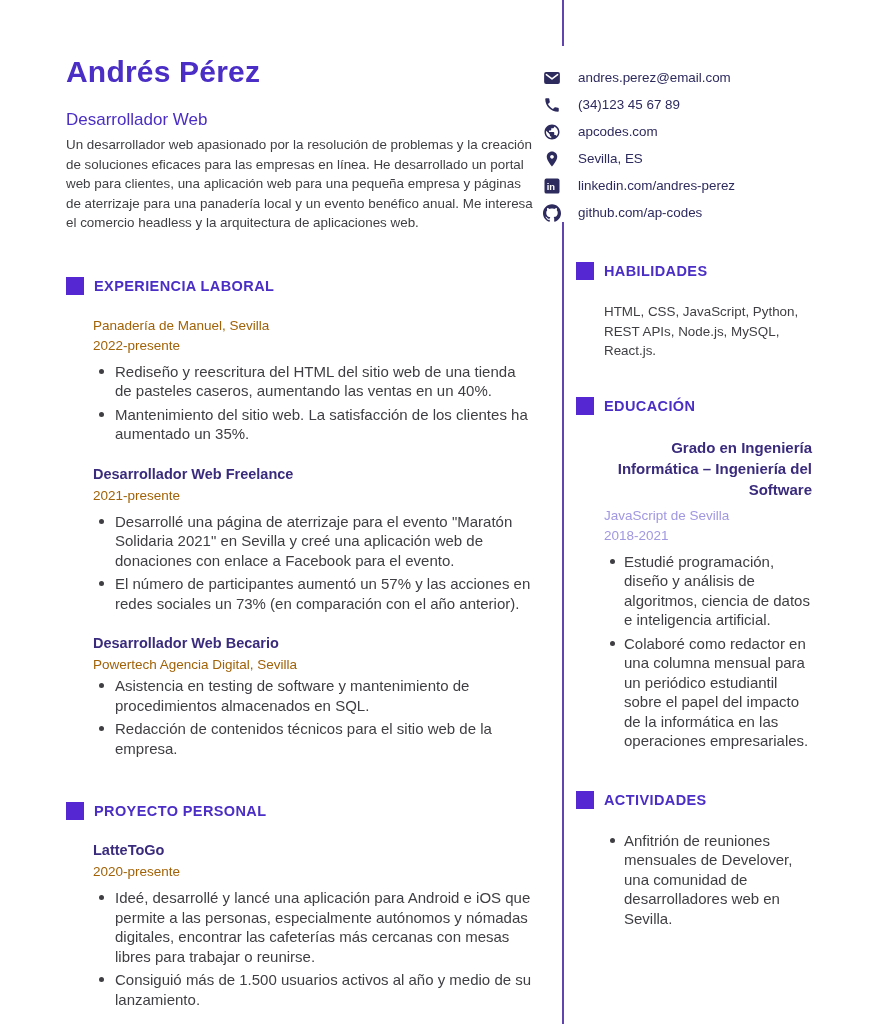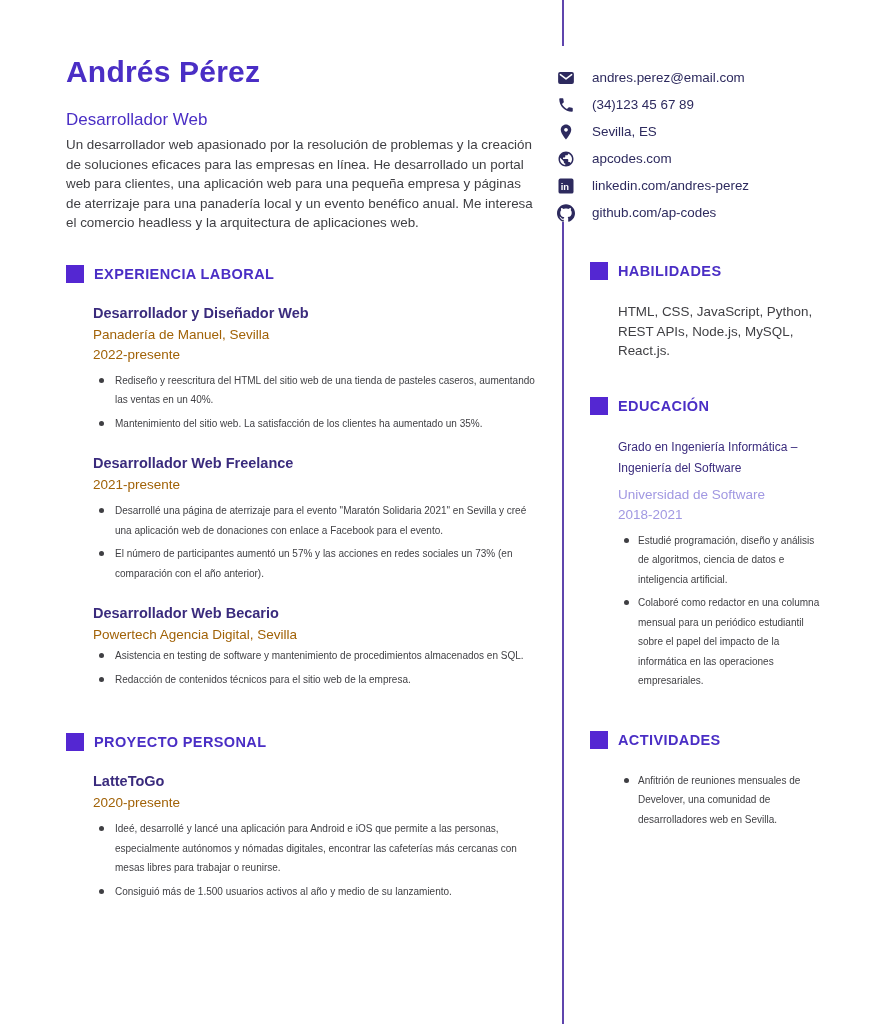--- a/index.html
+++ b/index.html
@@ -12,48 +12,48 @@
   .divider { position:absolute; left:562px; width:2px; background:#5f45ad; }
   .divider.top { top:0; height:46px; }
   .divider.bottom { top:222px; height:802px; }
 
   
   .left-col { position:absolute; left:66px; top:55px; width:470px; }
   .name { font-size:30px; line-height:34px; font-weight:700; color:#4a2ec5; margin:0 0 20px 0; letter-spacing:0.2px; }
   .role { font-size:17px; line-height:22px; font-weight:400; color:#4a2ec5; margin:0 0 4px 0; }
   .summary { font-size:13.4px; line-height:19.5px; margin:0; color:#3f3f43; }
 
-  .section { margin-top:32px; }
+  .section { margin-top:44px; }
   .sec-head { display:flex; align-items:center; gap:10px; }
   .sq { width:18px; height:18px; background:#5427d2; flex:0 0 18px; }
   .sec-title { font-size:14.5px; font-weight:700; color:#4a2ec5; letter-spacing:0.4px; }
   .sec-body { margin-left:27px; }
 
   .job { margin-top:22px; }
   .job-title { font-size:14.5px; font-weight:700; color:#3a2b7d; margin-bottom:5px; }
   .job-company, .job-dates { font-size:13.5px; line-height:18px; color:#a16207; margin-bottom:2px; }
   .job-company:empty { display:none; }
   .job-dates { margin-bottom:7px; }
 
   ul.bullets { list-style:none; margin:0; padding:0; }
-  ul.bullets li { position:relative; padding-left:22px; font-size:10px; line-height:19.5px; margin-bottom:4px; }
+  ul.bullets li { position:relative; padding-left:22px; font-size:15px; line-height:19.5px; margin-bottom:4px; }
   ul.bullets li::before { content:""; position:absolute; left:6px; top:7px; width:5px; height:5px; border-radius:50%; background:#3f3f43; }
 
   
-  .right-col { position:absolute; left:556px; top:64px; width:290px; }
+  .right-col { position:absolute; left:542px; top:64px; width:290px; }
   .contact-row { display:flex; align-items:center; height:27px; }
   .contact-icon { width:19px; height:19px; flex:0 0 19px; margin-right:17px; display:flex; align-items:center; justify-content:center; }
   .contact-icon svg { width:18px; height:18px; display:block; }
   .contact-text { font-size:13.4px; color:#2d2a5e; }
 
   .r-section { margin-left:34px; margin-top:36px; }
   .r-sec-body { margin-left:28px; margin-top:22px; width:208px; }
   .skills-text { font-size:13.4px; line-height:19.5px; color:#3f3f43; margin:0; }
 
-  .degree { font-size:12px; line-height:21px; font-weight:400; color:#3a2b7d; margin-bottom:7px; }
+  .degree { font-size:15px; line-height:21px; font-weight:700; color:#3a2b7d; margin-bottom:7px;text-align:right; }
   .edu-school, .edu-dates { font-size:13.5px; line-height:18px; color:#a198e2; margin-bottom:2px; }
   .edu-dates { margin-bottom:7px; }
   .r-sec-body ul.bullets li { padding-left:20px; line-height:19.5px; }
   .r-sec-body ul.bullets li::before { left:6px; }
 </style>
 </head>
 <body>
 
 <div class="divider top"></div>
 <div class="divider bottom"></div>
@@ -64,21 +64,20 @@
   <p class="summary">Un desarrollador web apasionado por la resolución de problemas y la creación de soluciones eficaces para las empresas en línea. He desarrollado un portal web para clientes, una aplicación web para una pequeña empresa y páginas de aterrizaje para una panadería local y un evento benéfico anual. Me interesa el comercio headless y la arquitectura de aplicaciones web.</p>
 
   <div class="section">
     <div class="sec-head">
       <span class="sq"></span>
       <span class="sec-title">EXPERIENCIA LABORAL</span>
     </div>
     <div class="sec-body">
 
       <div class="job">
-        <div class="job-title">Desarrollador y Diseñador Web</div>
         <div class="job-company">Panadería de Manuel, Sevilla</div>
         <div class="job-dates">2022-presente</div>
         <ul class="bullets">
           <li>Rediseño y reescritura del HTML del sitio web de una tienda de pasteles caseros, aumentando las ventas en un 40%.</li>
           <li>Mantenimiento del sitio web. La satisfacción de los clientes ha aumentado un 35%.</li>
         </ul>
       </div>
 
       <div class="job">
         <div class="job-title">Desarrollador Web Freelance</div>
@@ -137,32 +136,32 @@
       <span class="contact-icon">
         <svg viewBox="0 0 24 24" fill="#2d2a5e">
             <path d="M6.62 10.79c1.44 2.83 3.76 5.14 6.59 6.59l2.2-2.2c.27-.27.67-.36 1.02-.24 1.12.37 2.33.57 3.57.57.55 0 1 .45 1 1V20c0 .55-.45 1-1 1-9.39 0-17-7.61-17-17 0-.55.45-1 1-1h3.5c.55 0 1 .45 1 1 0 1.25.2 2.45.57 3.57.11.35.03.74-.25 1.02l-2.2 2.2z"></path>
           </svg>
       </span>
       <span class="contact-text">(34)123 45 67 89</span>
     </div>
     <div class="contact-row">
       <span class="contact-icon">
         <svg viewBox="0 0 24 24" fill="#2d2a5e">
+            <path d="M12 2C6.48 2 2 6.48 2 12s4.48 10 10 10 10-4.48 10-10S17.52 2 12 2zm-1 17.93c-3.95-.49-7-3.85-7-7.93 0-.62.08-1.21.21-1.79L9 15v1c0 1.1.9 2 2 2v1.93zm6.9-2.54c-.26-.81-1-1.39-1.9-1.39h-1v-3c0-.55-.45-1-1-1H8v-2h2c.55 0 1-.45 1-1V7h2c1.1 0 2-.9 2-2v-.41c2.93 1.19 5 4.06 5 7.41 0 2.08-.8 3.97-2.1 5.39z"></path>
+          </svg>
+      </span>
+      <span class="contact-text">apcodes.com</span>
+    </div>
+    <div class="contact-row">
+      <span class="contact-icon">
+        <svg viewBox="0 0 24 24" fill="#2d2a5e">
             <path d="M12 2C8.13 2 5 5.13 5 9c0 5.25 7 13 7 13s7-7.75 7-13c0-3.87-3.13-7-7-7zm0 9.5c-1.38 0-2.5-1.12-2.5-2.5s1.12-2.5 2.5-2.5 2.5 1.12 2.5 2.5-1.12 2.5-2.5 2.5z"></path>
           </svg>
       </span>
       <span class="contact-text">Sevilla, ES</span>
-    </div>
-    <div class="contact-row">
-      <span class="contact-icon">
-        <svg viewBox="0 0 24 24" fill="#2d2a5e">
-            <path d="M12 2C6.48 2 2 6.48 2 12s4.48 10 10 10 10-4.48 10-10S17.52 2 12 2zm-1 17.93c-3.95-.49-7-3.85-7-7.93 0-.62.08-1.21.21-1.79L9 15v1c0 1.1.9 2 2 2v1.93zm6.9-2.54c-.26-.81-1-1.39-1.9-1.39h-1v-3c0-.55-.45-1-1-1H8v-2h2c.55 0 1-.45 1-1V7h2c1.1 0 2-.9 2-2v-.41c2.93 1.19 5 4.06 5 7.41 0 2.08-.8 3.97-2.1 5.39z"></path>
-          </svg>
-      </span>
-      <span class="contact-text">apcodes.com</span>
     </div>
     <div class="contact-row">
       <span class="contact-icon">
         <svg viewBox="0 0 24 24">
             <rect x="2" y="2" width="20" height="20" rx="2.5" fill="#2d2a5e"></rect>
             <text x="5" y="17.5" fill="#ffffff" font-family="Liberation Sans, sans-serif" font-size="12.5" font-weight="bold">in</text>
           </svg>
       </span>
       <span class="contact-text">linkedin.com/andres-perez</span>
     </div>
@@ -186,21 +185,21 @@
     </div>
   </div>
 
   <div class="r-section" style="">
     <div class="sec-head">
       <span class="sq"></span>
       <span class="sec-title">EDUCACIÓN</span>
     </div>
     <div class="r-sec-body">
       <div class="degree">Grado en Ingeniería Informática – Ingeniería del Software</div>
-      <div class="edu-school">Universidad de Software</div>
+      <div class="edu-school">JavaScript de Sevilla</div>
       <div class="edu-dates">2018-2021</div>
       <ul class="bullets">
         <li>Estudié programación, diseño y análisis de algoritmos, ciencia de datos e inteligencia artificial.</li>
         <li>Colaboré como redactor en una columna mensual para un periódico estudiantil sobre el papel del impacto de la informática en las operaciones empresariales.</li>
       </ul>
     </div>
   </div>
 
   <div class="r-section" style="margin-top:40px;">
     <div class="sec-head">

